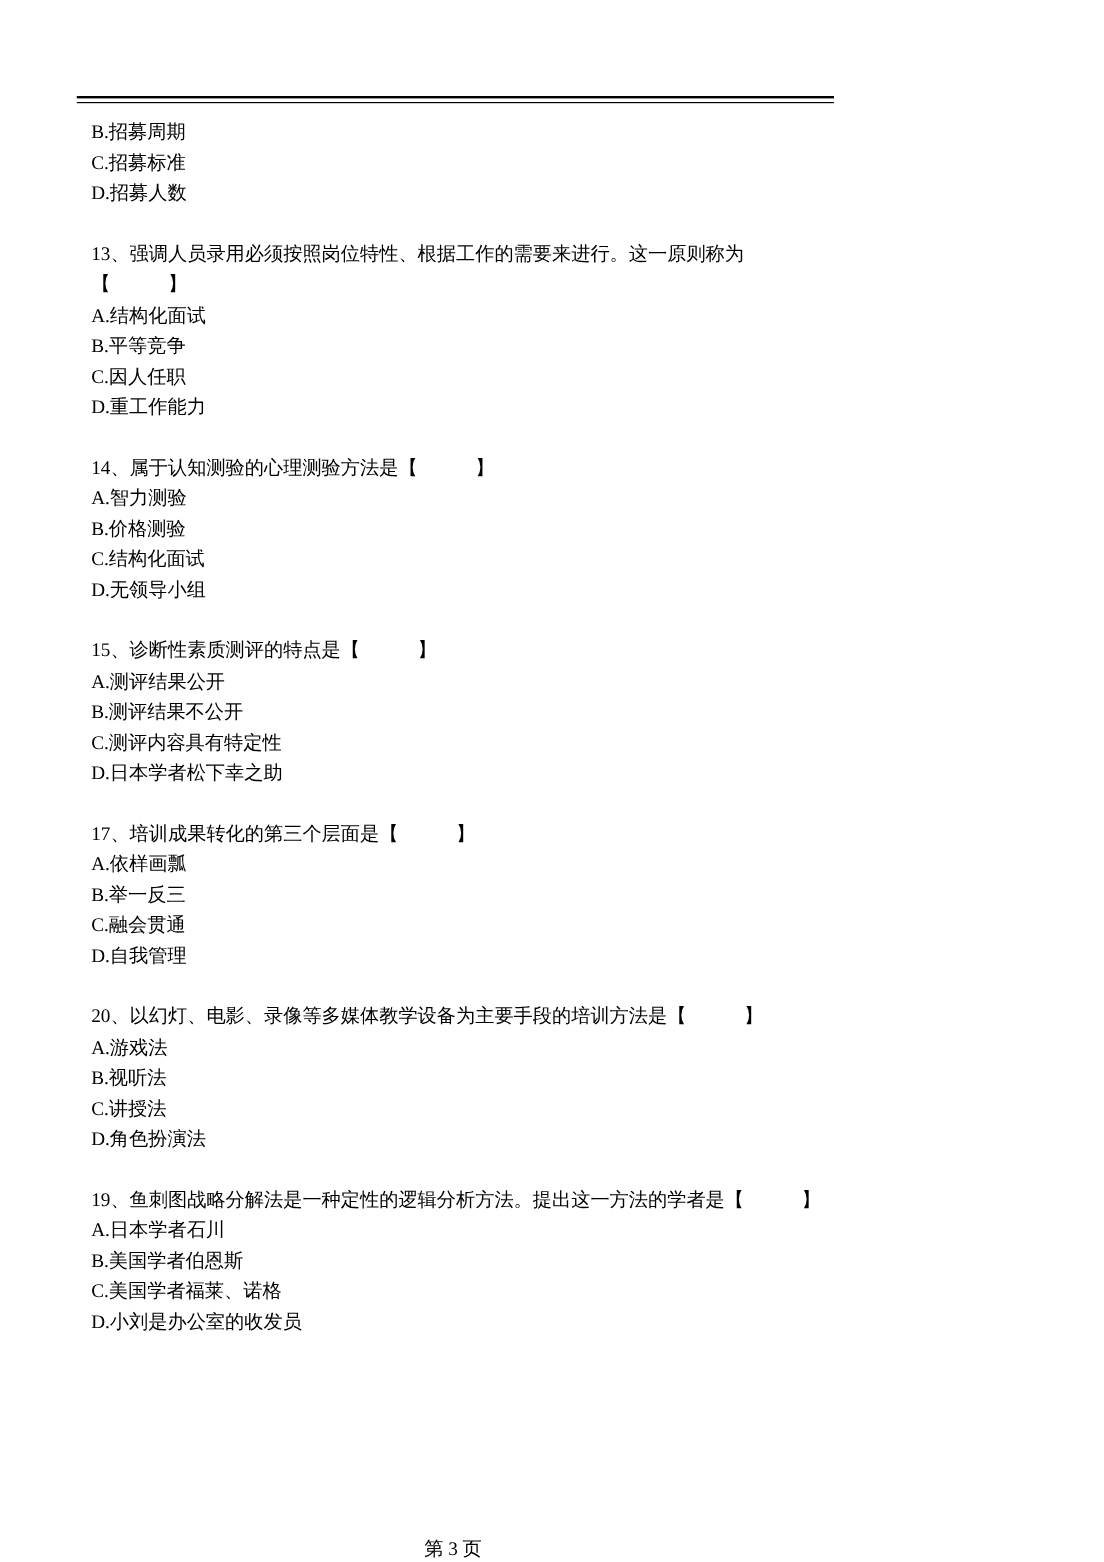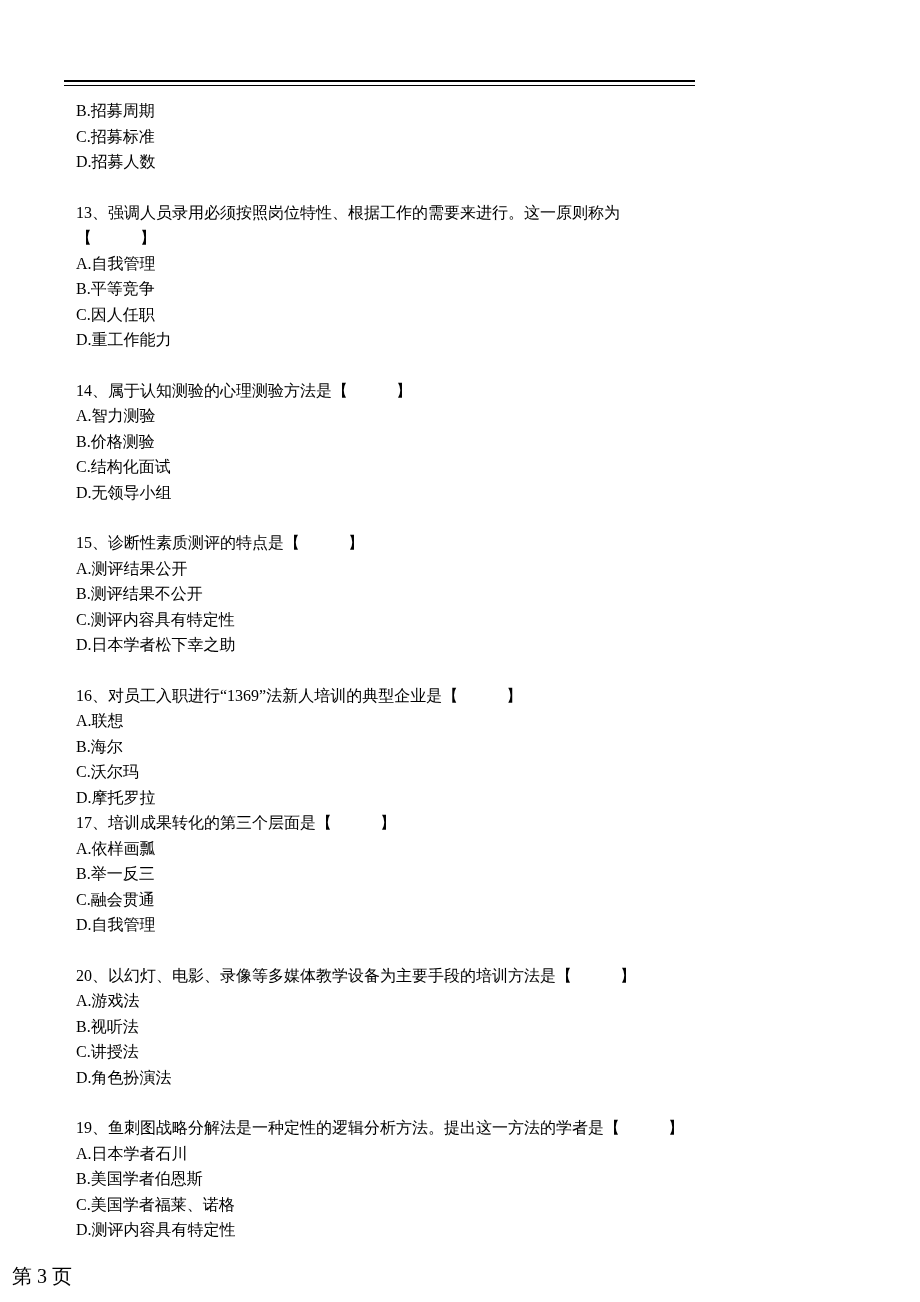--- a/index.html
+++ b/index.html
@@ -34,45 +34,46 @@
     margin-bottom: 25px;
   }
   .no-gap {
     margin-bottom: 0;
   }
   .line {
     white-space: normal;
   }
   .footer {
     position: absolute;
-    bottom: 24px;
+    bottom: 12px;
     left: 0;
     width: 100%;
-    font-size: 20px;
+    text-align: center;
+    font-size: 16px;
   }
 </style>
 </head>
 <body>
 
 <div class="page">
   <div class="hr-wrap">
     <div class="double-rule"></div>
   </div>
 
   <div class="content">
 
     <div class="block">
       <div class="line">B.招募周期</div>
       <div class="line">C.招募标准</div>
       <div class="line">D.招募人数</div>
     </div>
 
     <div class="block">
       <div class="line">13、强调人员录用必须按照岗位特性、根据工作的需要来进行。这一原则称为【　　　】</div>
-      <div class="line">A.自我管理</div>
+      <div class="line">A.结构化面试</div>
       <div class="line">B.平等竞争</div>
       <div class="line">C.因人任职</div>
       <div class="line">D.重工作能力</div>
     </div>
 
     <div class="block">
       <div class="line">14、属于认知测验的心理测验方法是【　　　】</div>
       <div class="line">A.智力测验</div>
       <div class="line">B.价格测验</div>
       <div class="line">C.结构化面试</div>
@@ -80,27 +81,20 @@
     </div>
 
     <div class="block">
       <div class="line">15、诊断性素质测评的特点是【　　　】</div>
       <div class="line">A.测评结果公开</div>
       <div class="line">B.测评结果不公开</div>
       <div class="line">C.测评内容具有特定性</div>
       <div class="line">D.日本学者松下幸之助</div>
     </div>
 
-    <div class="block no-gap">
-      <div class="line">16、对员工入职进行“1369”法新人培训的典型企业是【　　　】</div>
-      <div class="line">A.联想</div>
-      <div class="line">B.海尔</div>
-      <div class="line">C.沃尔玛</div>
-      <div class="line">D.摩托罗拉</div>
-    </div>
 
     <div class="block">
       <div class="line">17、培训成果转化的第三个层面是【　　　】</div>
       <div class="line">A.依样画瓢</div>
       <div class="line">B.举一反三</div>
       <div class="line">C.融会贯通</div>
       <div class="line">D.自我管理</div>
     </div>
 
     <div class="block">
@@ -109,20 +103,20 @@
       <div class="line">B.视听法</div>
       <div class="line">C.讲授法</div>
       <div class="line">D.角色扮演法</div>
     </div>
 
     <div class="block">
       <div class="line">19、鱼刺图战略分解法是一种定性的逻辑分析方法。提出这一方法的学者是【　　　】</div>
       <div class="line">A.日本学者石川</div>
       <div class="line">B.美国学者伯恩斯</div>
       <div class="line">C.美国学者福莱、诺格</div>
-      <div class="line">D.测评内容具有特定性</div>
+      <div class="line">D.小刘是办公室的收发员</div>
     </div>
 
 
   </div>
 
   <div class="footer">第 3 页</div>
 </div>
 
 </body></html>

